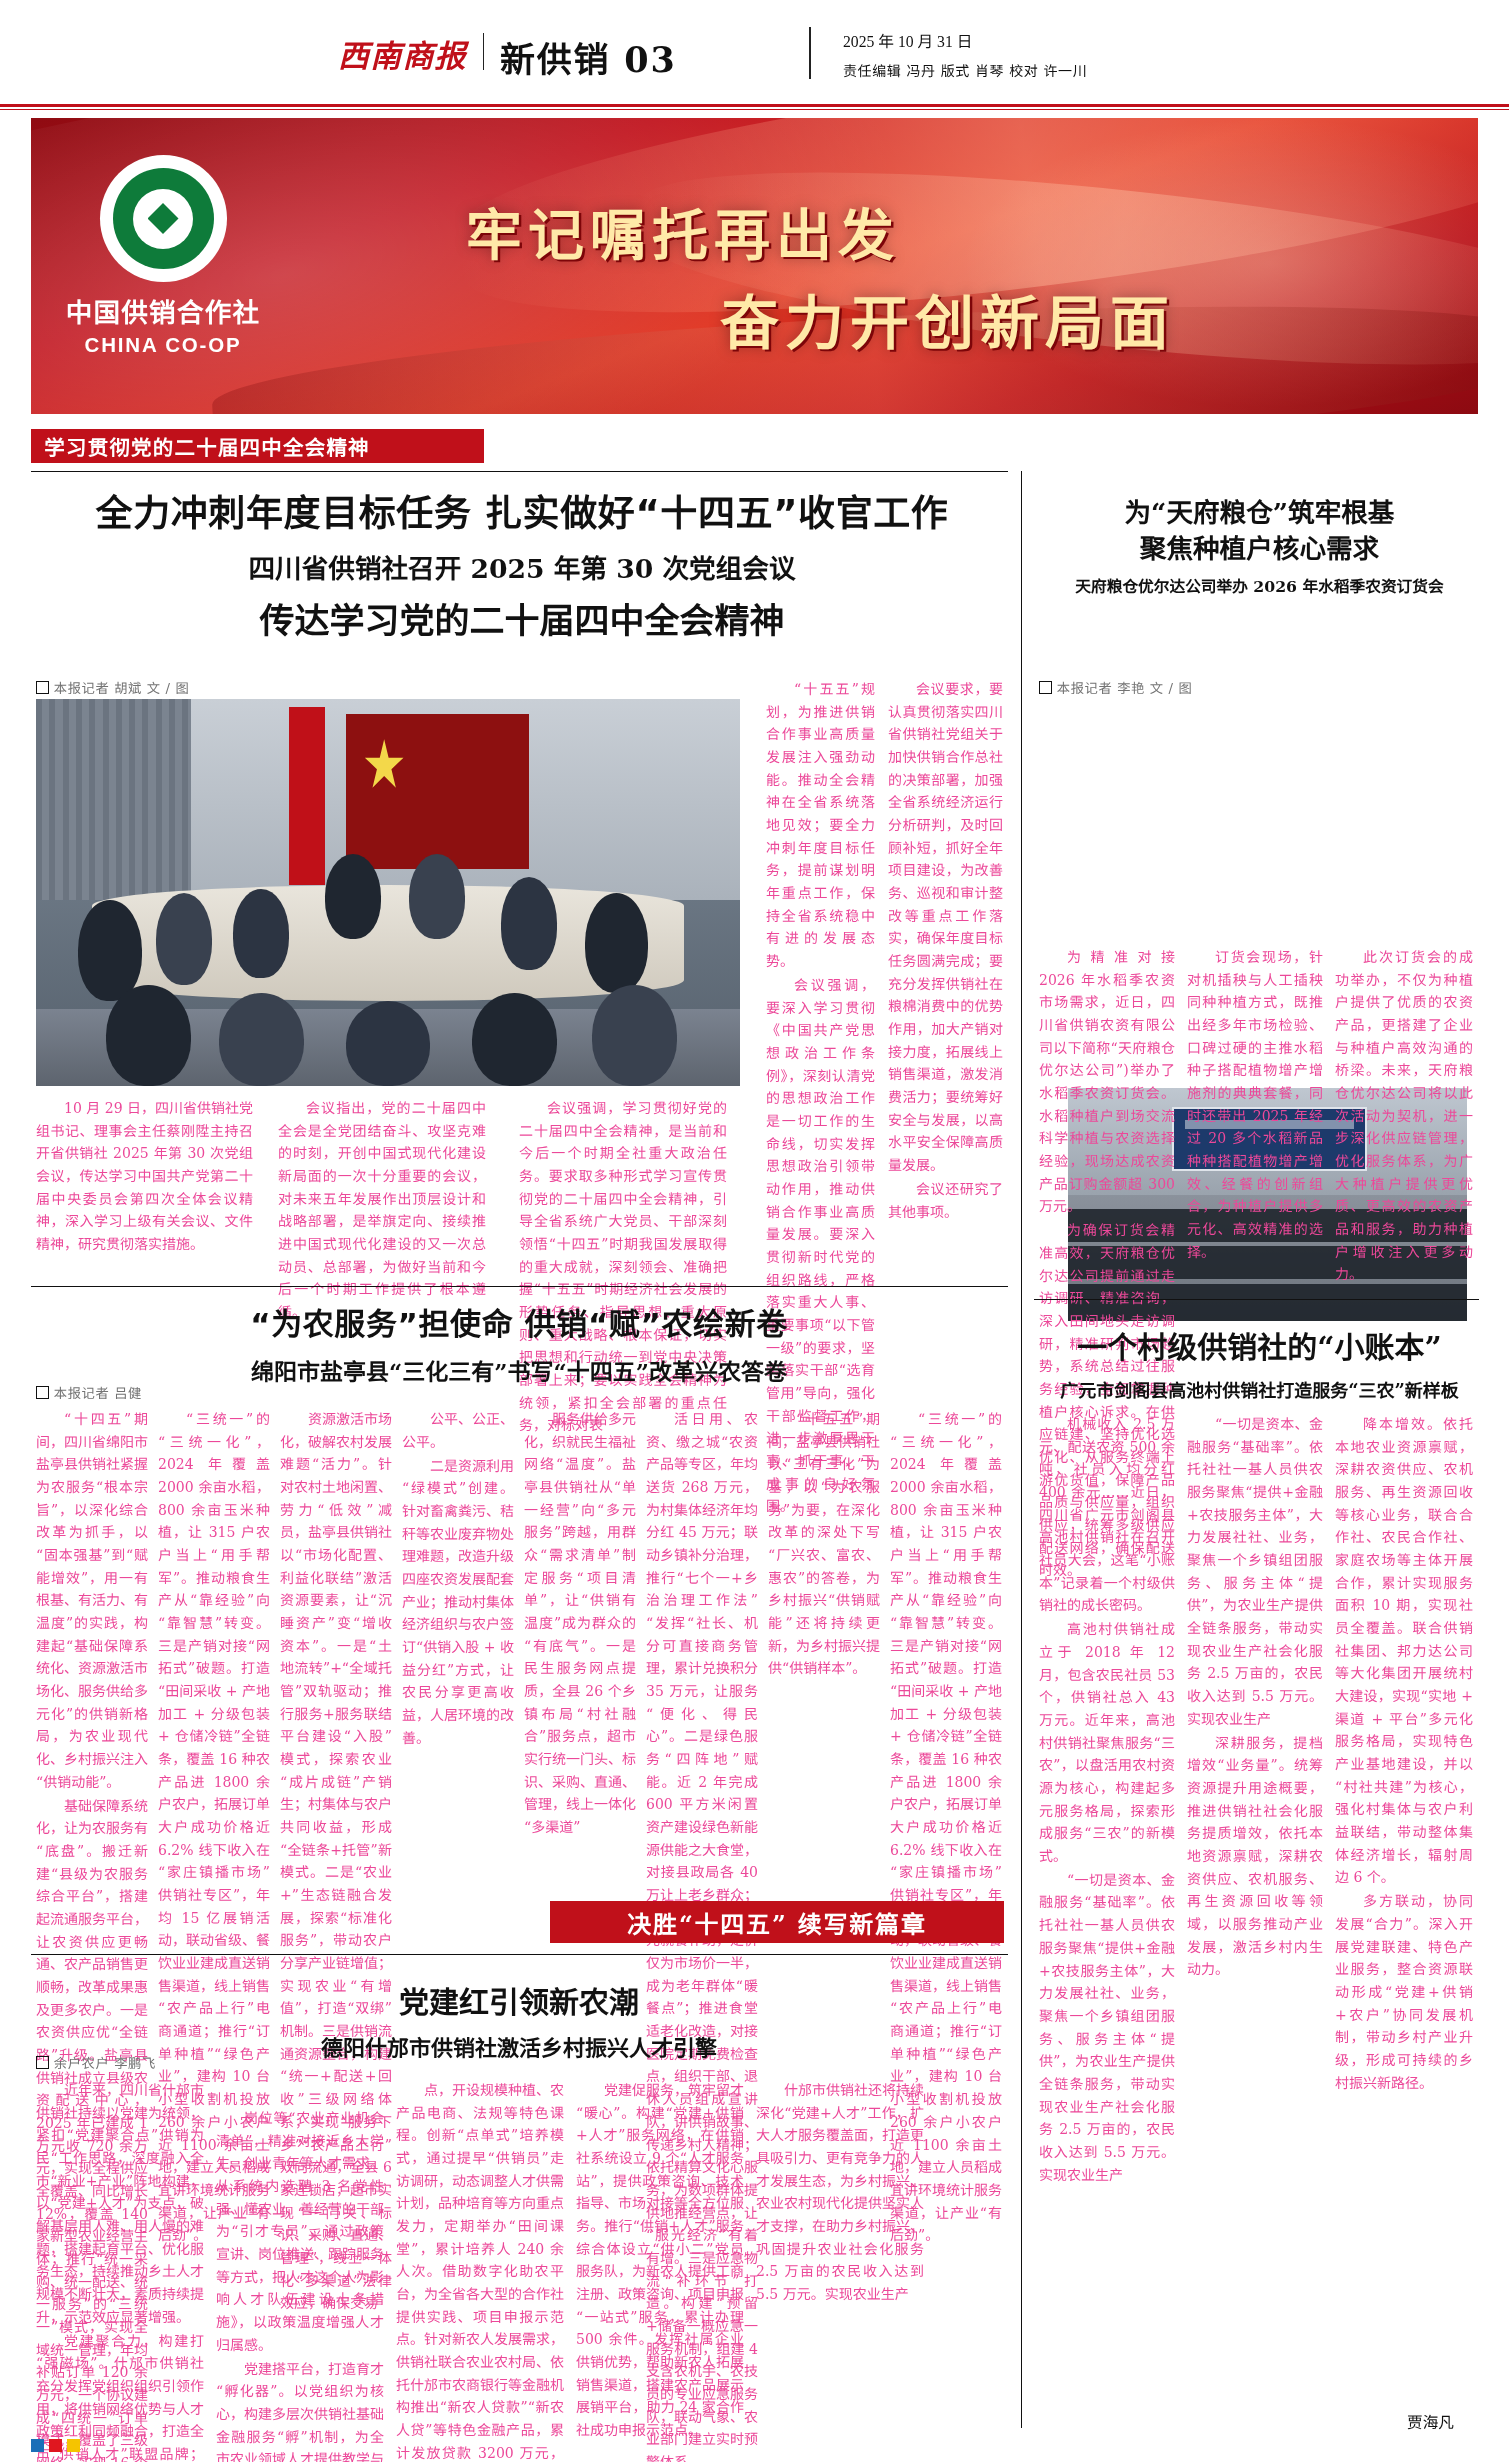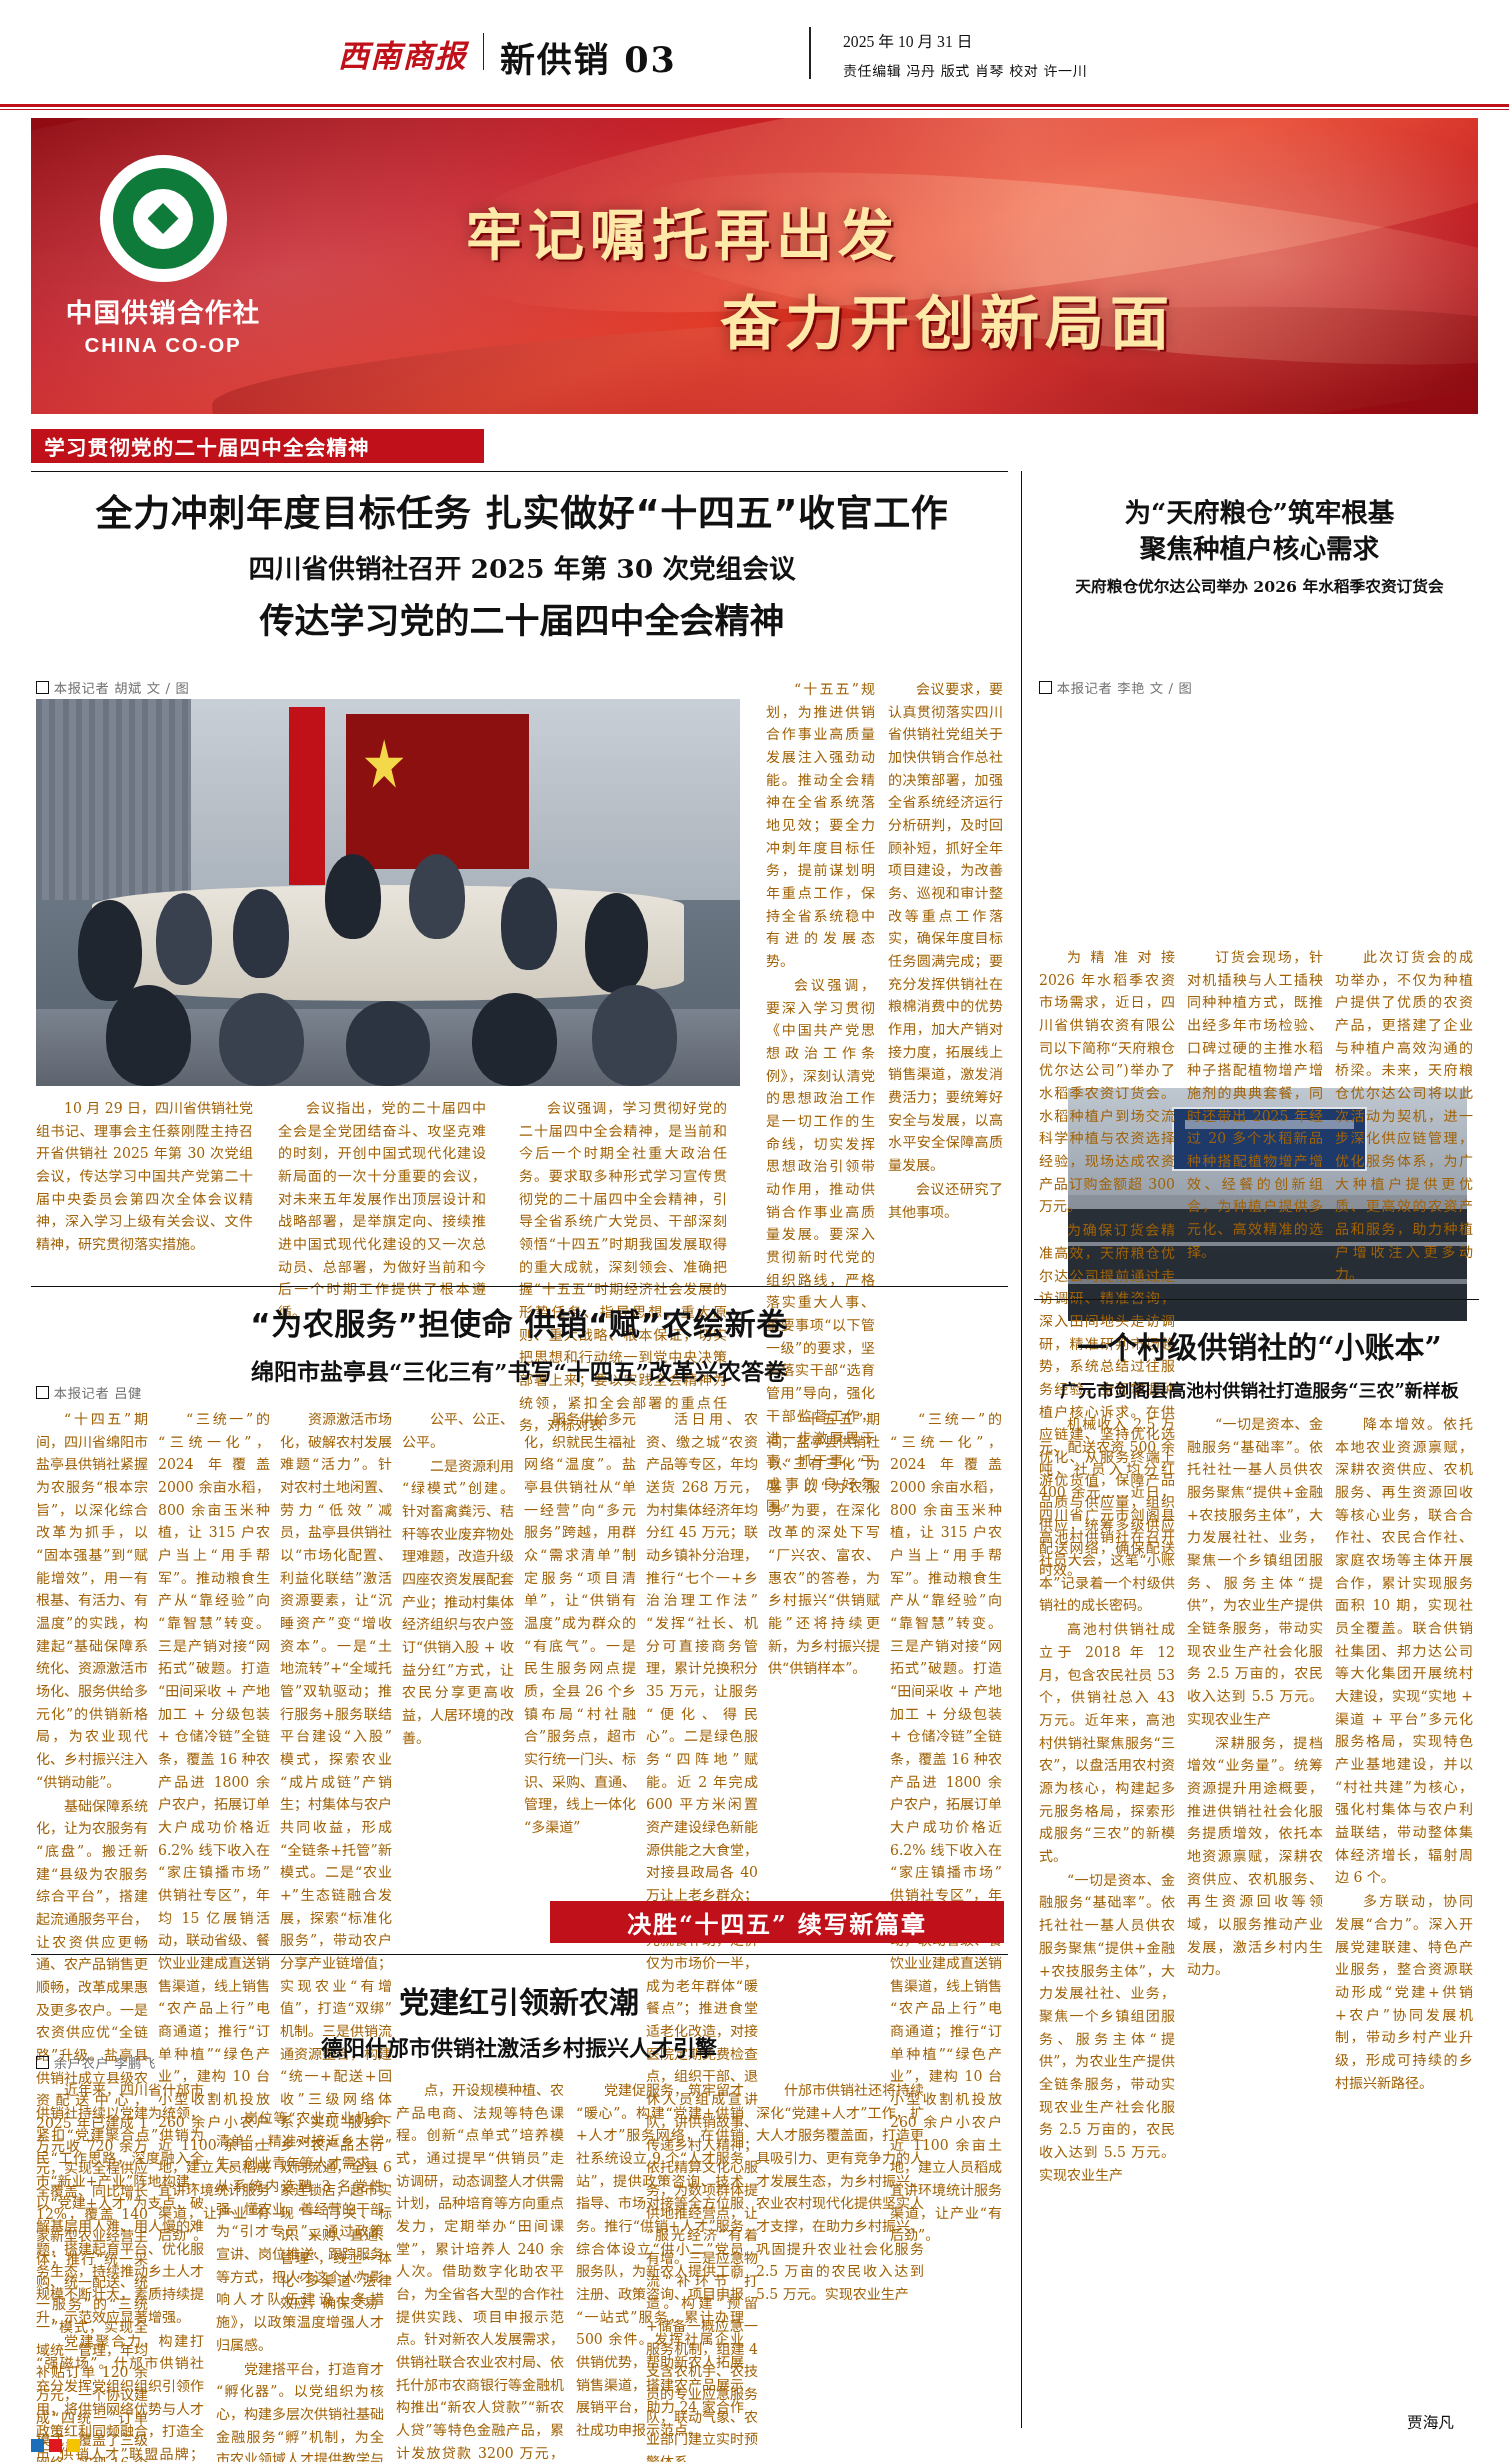--- a/index.html
+++ b/index.html
@@ -76,21 +76,21 @@
 
   
   .s2-wall{position:absolute;left:0;top:0;width:100%;height:46%;background:linear-gradient(#bfc7d0,#9aa3ad);}
   .s2-screen{position:absolute;left:26%;top:8%;width:48%;height:26%;background:#1d3a6b;border:2.4px solid #dfe4ea;}
   .s2-screen:after{content:"";position:absolute;left:6%;top:18%;width:88%;height:16%;background:rgba(255,255,255,.45);}
   .s2-floor{position:absolute;left:0;bottom:0;width:100%;height:54%;background:linear-gradient(#8b929c,#6b727b);}
   .s2-row{position:absolute;left:0;width:100%;height:14%;background:rgba(25,30,38,.85);}
 
   .cap{font-size:13.3px;line-height:1.5;}
 
-  .col{position:absolute;font-size:14px;line-height:1.62;text-align:justify;color:#a16207;}
+  .col{position:absolute;font-size:14px;line-height:1.62;text-align:justify;color:#ec4899;}
   .col p{margin:0 0 1.2px 0;text-indent:2em;}
 
   .hl2{position:absolute;text-align:center;}
   .hl2 h1{margin:0;font-size:31px;font-weight:bold;font-family:"DejaVu Sans",serif;letter-spacing:0.6px;}
   .hl2 h2{margin:8.5px 0 0 0;font-size:23px;font-weight:bold;}
 
   .redbar{position:absolute;background:#c0101a;display:flex;align-items:center;justify-content:center;}
   .redbar span{color:#fff;font-weight:bold;letter-spacing:1.8px;}
 
   .hl3{position:absolute;text-align:center;}

